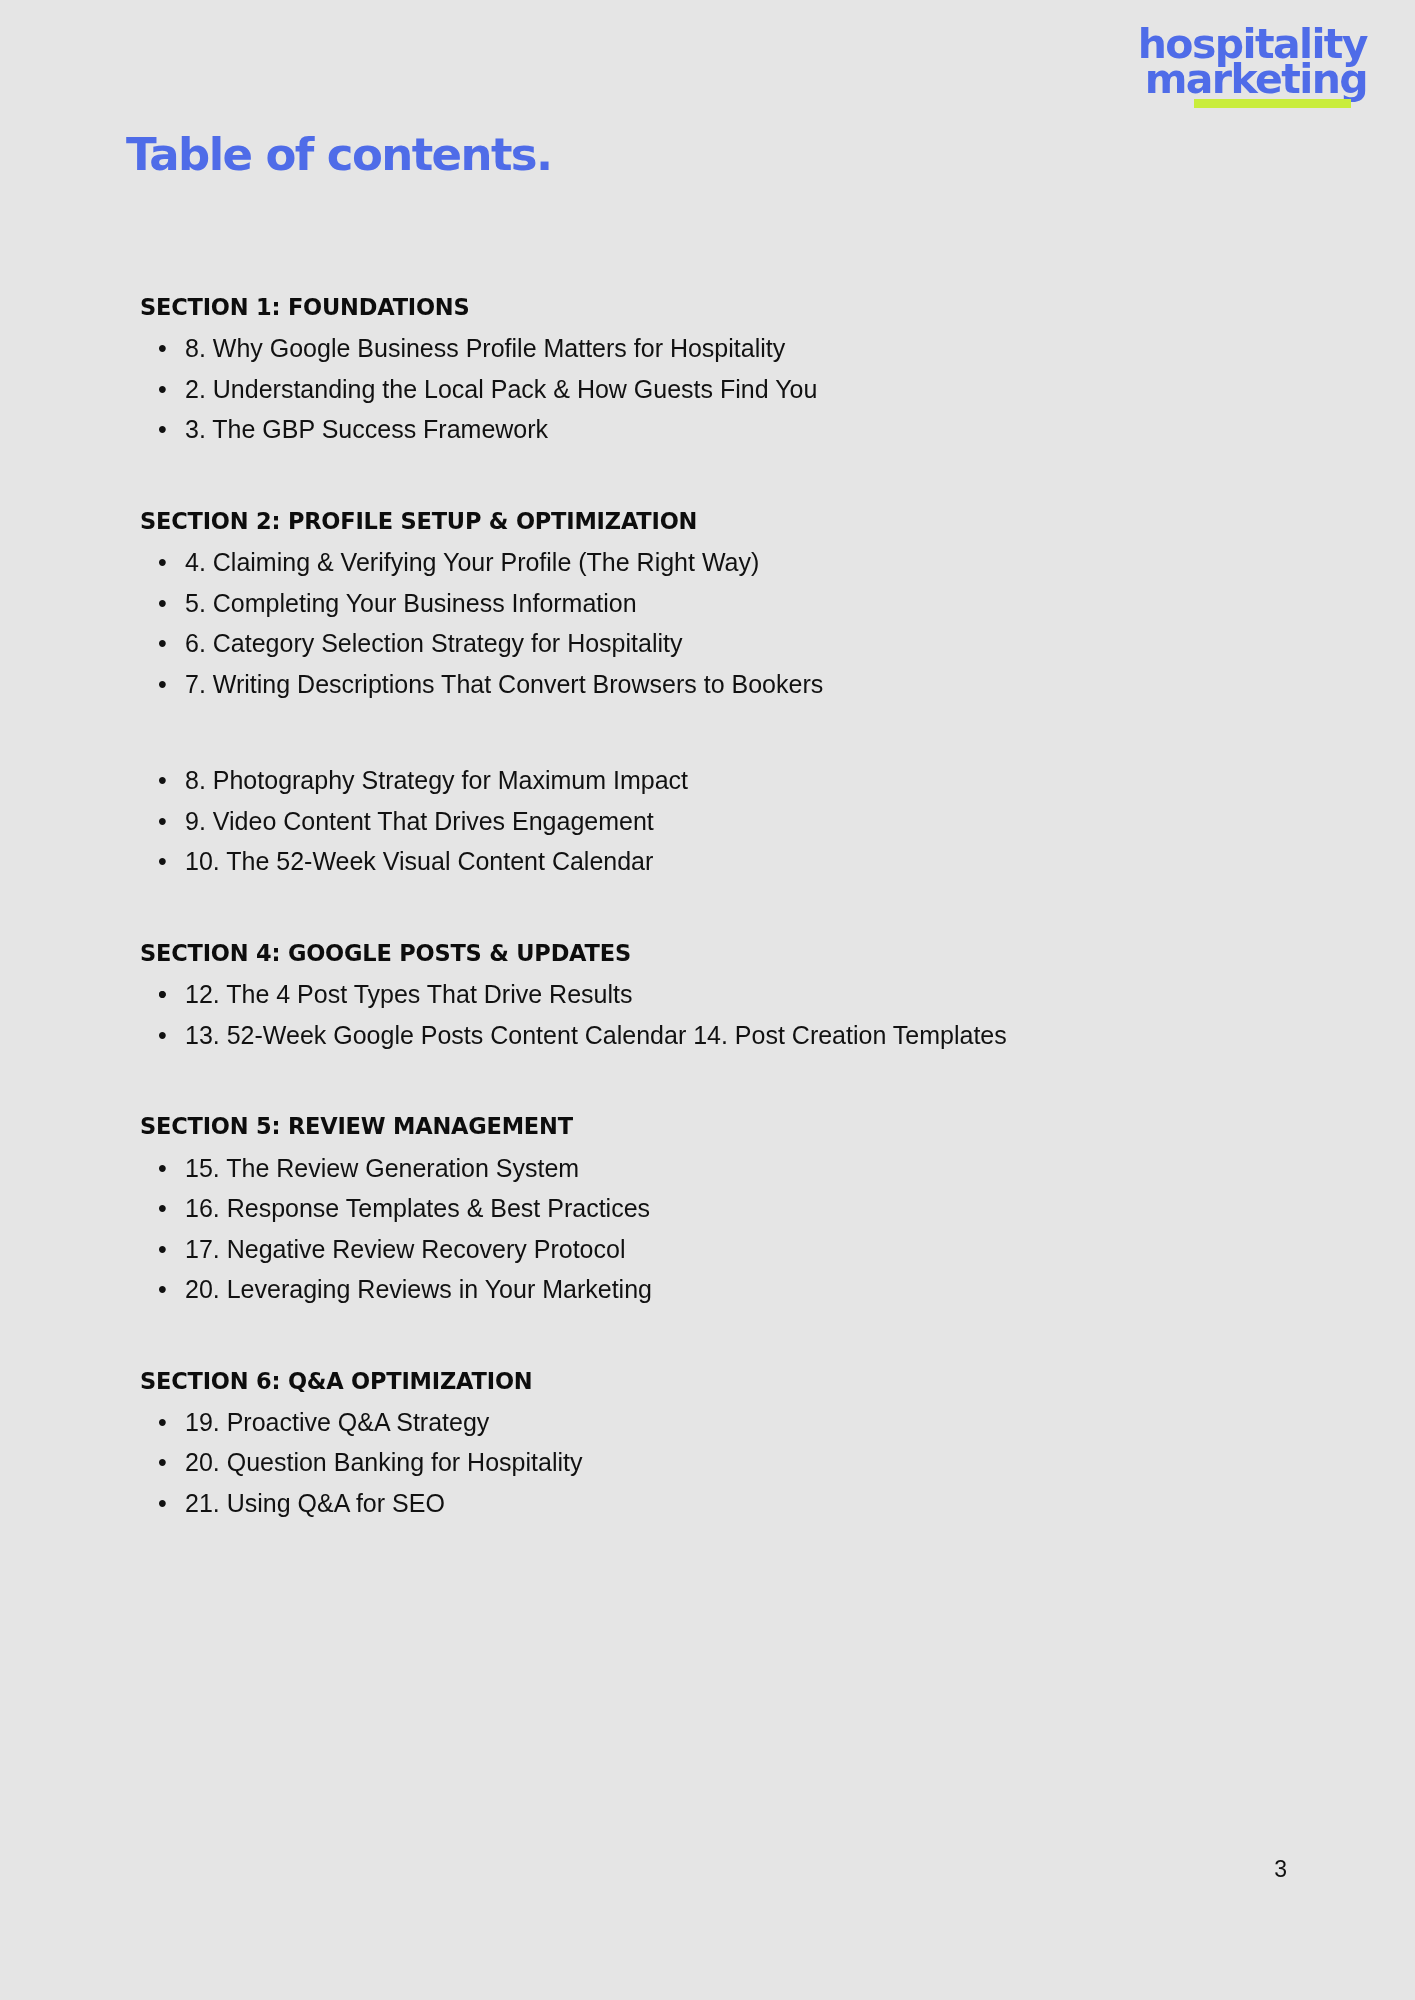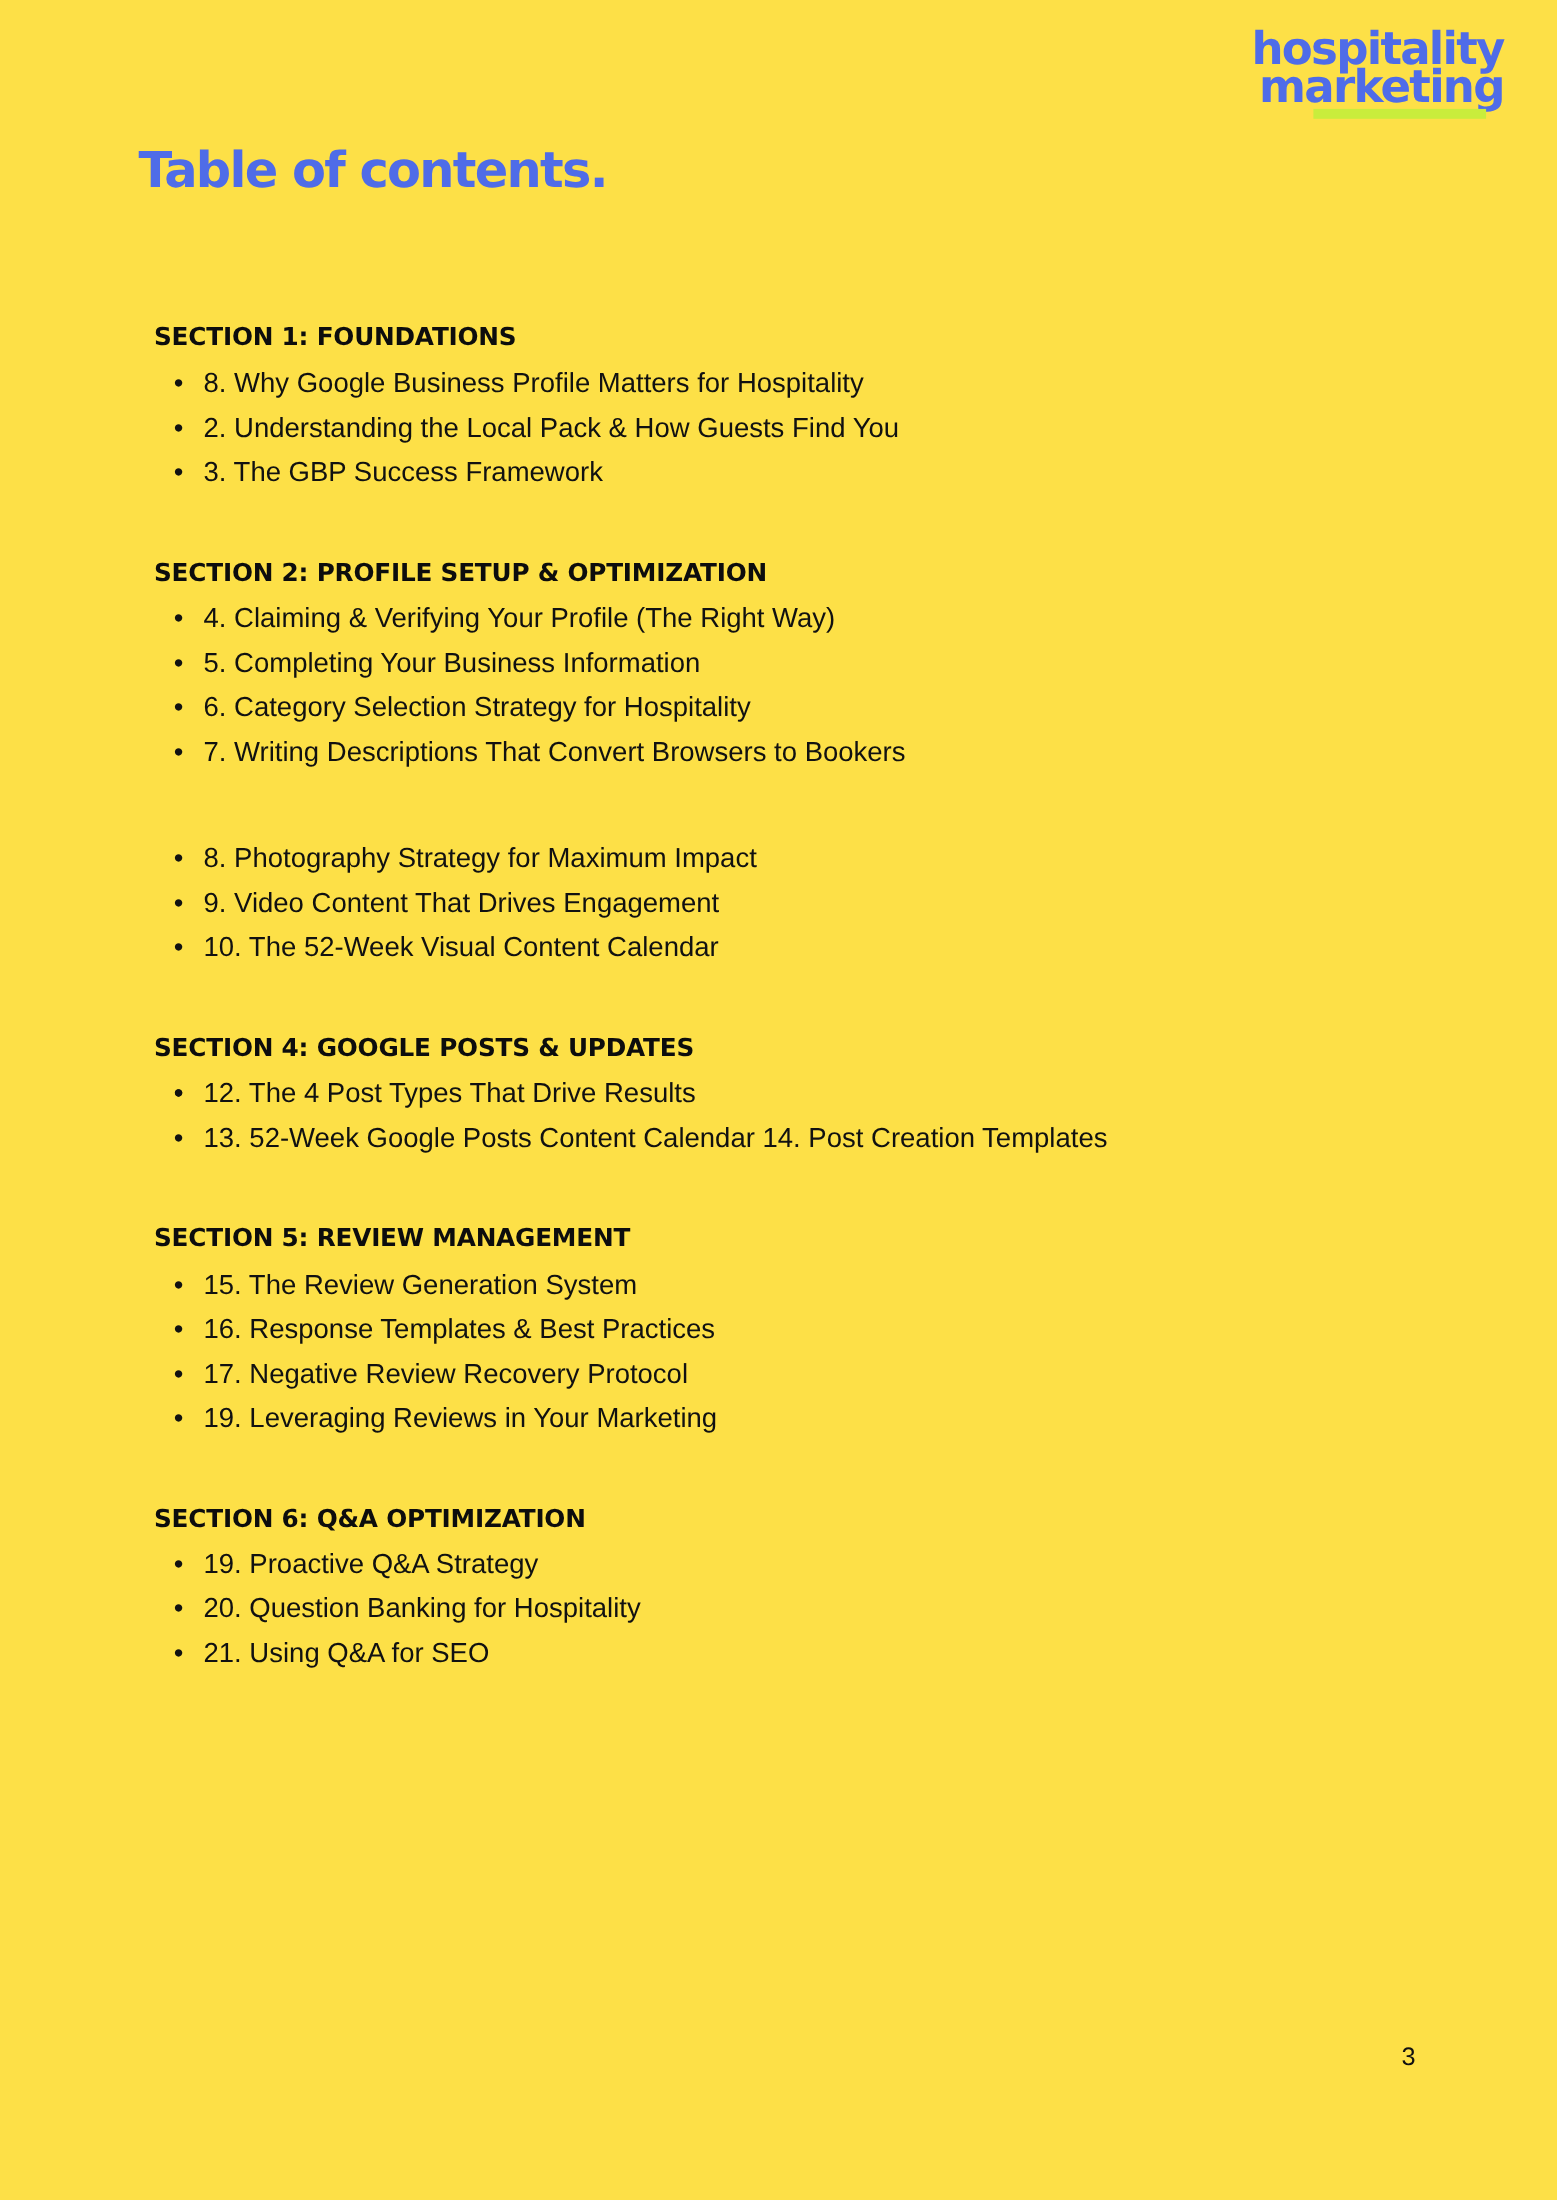--- a/index.html
+++ b/index.html
@@ -8,21 +8,21 @@
     background: #ffffff;
   }
   body {
     font-family: "Liberation Sans", sans-serif;
     -webkit-font-smoothing: antialiased;
   }
   .page {
     position: relative;
     width: 1415px;
     height: 2000px;
-    background: #fde047;
+    background: #e5e5e5;
     overflow: hidden;
     box-sizing: border-box;
   }
 
   
   .logo {
     position: absolute;
     top: 26px;
     right: 48px;
     text-align: right;
@@ -169,21 +169,21 @@
           <li><span class="bullet">•</span><span>12. The 4 Post Types That Drive Results</span></li>
           <li><span class="bullet">•</span><span>13. 52-Week Google Posts Content Calendar 14. Post Creation Templates</span></li>
         </ul>
       </div>
       <div class="section">
         <div class="section-heading">SECTION 5: REVIEW MANAGEMENT</div>
         <ul class="section-list">
           <li><span class="bullet">•</span><span>15. The Review Generation System</span></li>
           <li><span class="bullet">•</span><span>16. Response Templates &amp; Best Practices</span></li>
           <li><span class="bullet">•</span><span>17. Negative Review Recovery Protocol</span></li>
-          <li><span class="bullet">•</span><span>19. Leveraging Reviews in Your Marketing</span></li>
+          <li><span class="bullet">•</span><span>20. Leveraging Reviews in Your Marketing</span></li>
         </ul>
       </div>
       <div class="section">
         <div class="section-heading">SECTION 6: Q&amp;A OPTIMIZATION</div>
         <ul class="section-list">
           <li><span class="bullet">•</span><span>19. Proactive Q&amp;A Strategy</span></li>
           <li><span class="bullet">•</span><span>20. Question Banking for Hospitality</span></li>
           <li><span class="bullet">•</span><span>21. Using Q&amp;A for SEO</span></li>
         </ul>
       </div>

